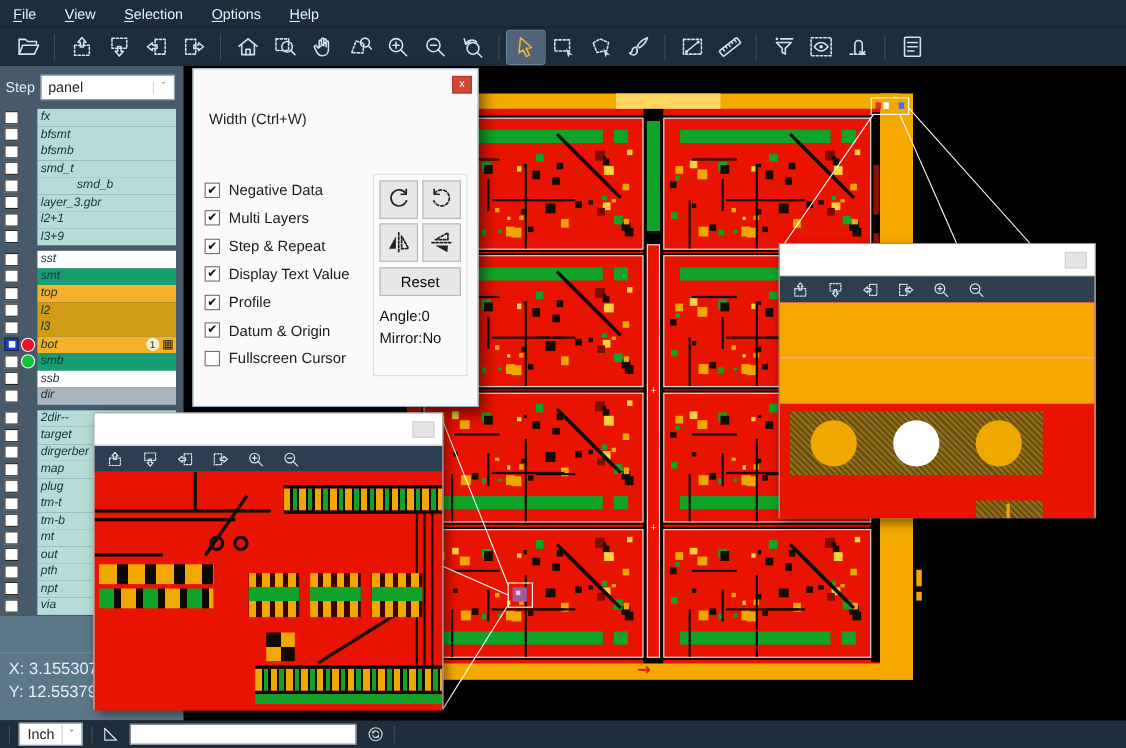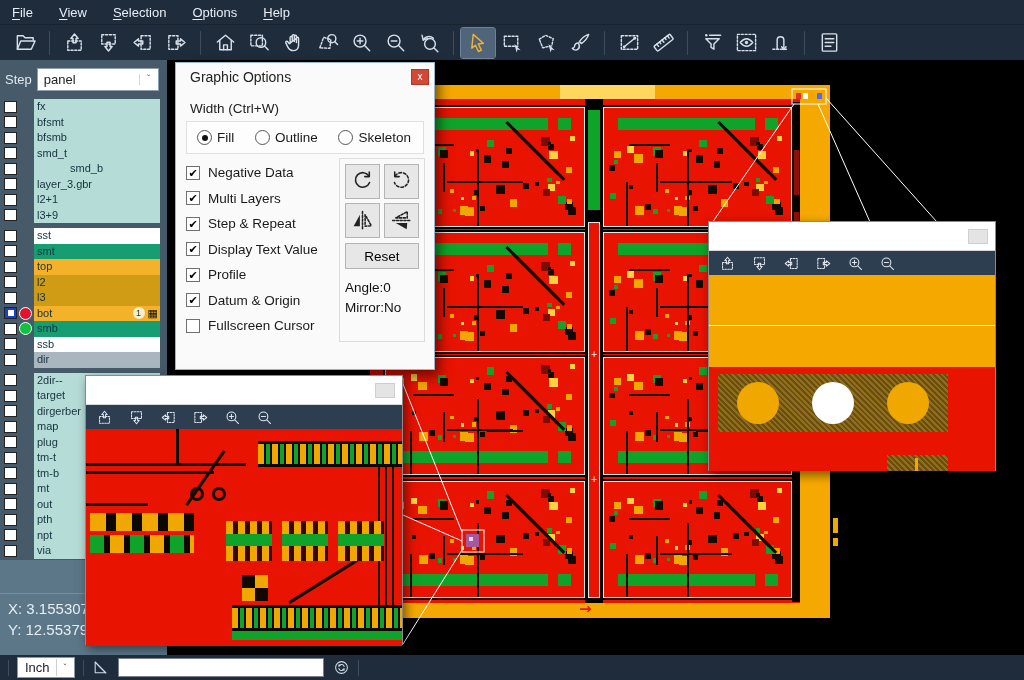--- a/index.html
+++ b/index.html
@@ -35,21 +35,21 @@
   .lrow{height:15.5px;display:flex;align-items:stretch;}
   .lchk{width:13px;height:12px;background:#fff;border:1px solid #222;margin:1px 2px 1px 4px;
         align-self:center;box-sizing:border-box;flex:none;}
   .lchk.sel{background:#1a3fd0;display:flex;align-items:center;justify-content:center;}
   .lchk.sel .inner{width:6px;height:6px;background:#fff;}
   .lind{width:15px;position:relative;flex:none;}
   .ldot{position:absolute;left:0px;top:1px;width:13px;height:13px;border-radius:50%;
         border:1.5px solid #fff;box-sizing:border-box;}
   .llab{flex:1;margin-right:7px;color:#17323f;font-size:11px;line-height:15.5px;padding-left:3px;
         display:flex;align-items:center;white-space:nowrap;overflow:hidden;}
-  .lname{flex:1;}
+  .lname{flex:1;font-style:italic;}
   .lbadge{width:12px;height:12px;border-radius:50%;background:#f6eecd;color:#333;font-size:9px;
           line-height:12px;text-align:center;margin-right:3px;flex:none;}
   .lgrid{font-size:11px;color:#111;margin-right:2px;line-height:13px;flex:none;}
   .sideline{position:absolute;left:0;top:533px;width:167px;height:1px;background:#72909f;}
   .coords{position:absolute;left:8px;top:538px;color:#e6eef3;font-size:15px;line-height:21px;}
   
   .canvas{position:absolute;left:167px;top:60px;width:857px;height:595px;background:#000;overflow:hidden;}
   .canvas *{position:absolute;}
   .board{box-sizing:border-box;border:1px solid #e8e6df;box-shadow:0 0 0 2px #050505;overflow:hidden;}
   .callouts{left:0;top:0;pointer-events:none;}
@@ -999,41 +999,22 @@
       <rect x="636" y="33" width="5" height="6" fill="#ffffff"></rect>
       <rect x="643" y="33" width="5" height="6" fill="#f0a800"></rect>
       <rect x="650" y="33" width="5" height="6" fill="#4f6bff"></rect>
       <rect x="295" y="470" width="22" height="22" stroke="#ffffff" fill="none"></rect>
       <rect x="299" y="474" width="13" height="13" fill="#a4589e"></rect>
       <rect x="302" y="477" width="4" height="4" fill="#e8d0e8"></rect>
     </svg>
   </div>
 
   <div class="dialog">
-    <div class="dtitle">
-      <span>Graphic Options</span>
-    </div>
     <button class="dclose">x</button>
     <div class="dlabel">Width (Ctrl+W)</div>
-    <div class="radiogroup" id="radios">
-        <div class="ritem">
-          <span class="radio">
-            <span class="dot"></span>
-          </span>
-          <span class="rlab">Fill</span>
-        </div>
-        <div class="ritem">
-          <span class="radio"></span>
-          <span class="rlab">Outline</span>
-        </div>
-        <div class="ritem">
-          <span class="radio"></span>
-          <span class="rlab">Skeleton</span>
-        </div>
-      </div>
     <div class="dchecks" id="dchecks">
         <div class="dcheckrow">
           <span class="dcheckbox">✔</span>
           <span class="clab">Negative Data</span>
         </div>
         <div class="dcheckrow">
           <span class="dcheckbox">✔</span>
           <span class="clab">Multi Layers</span>
         </div>
         <div class="dcheckrow">

